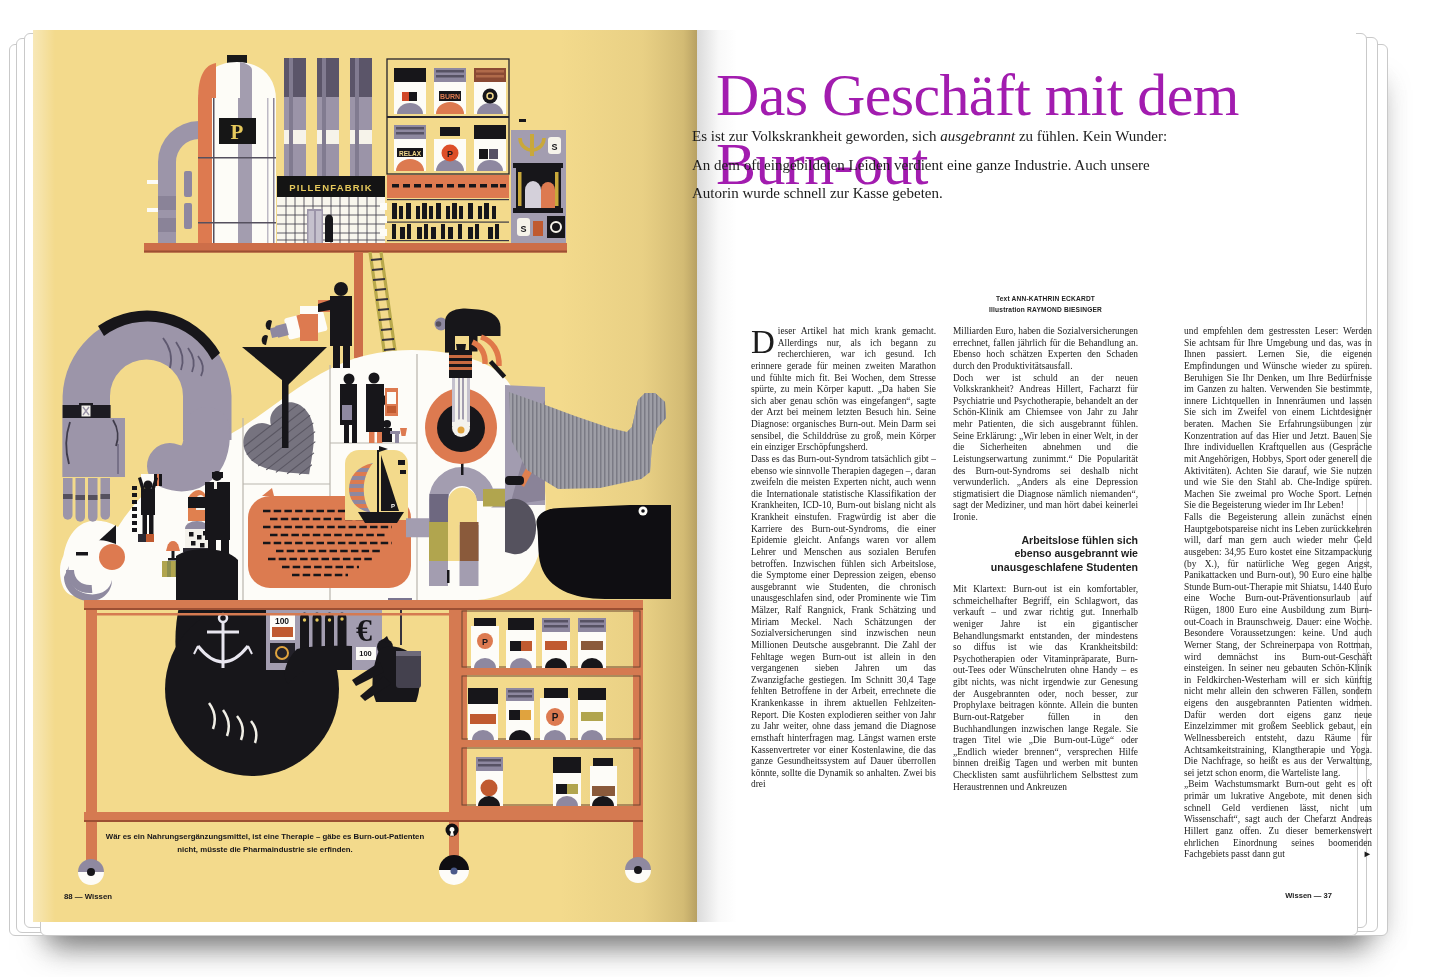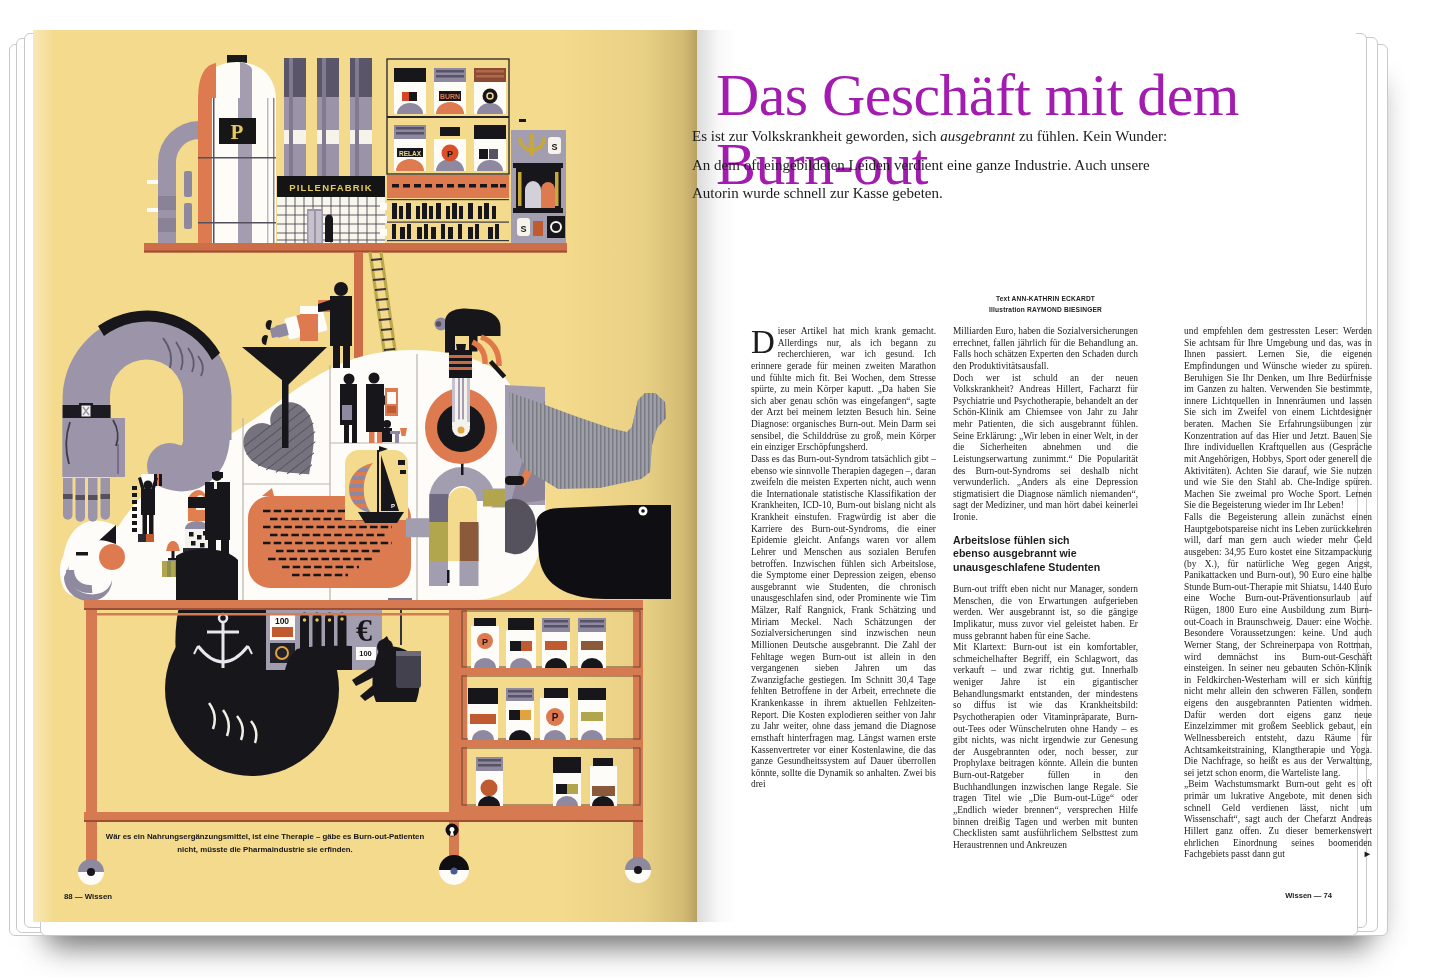--- a/index.html
+++ b/index.html
@@ -9,21 +9,21 @@
 #spread{left:33px;top:30px;width:1323px;height:892px;background:#fff;border-radius:3px}
 #rightpage{left:697px;top:30px;width:659px;height:892px;background:#fff}
 #gutterR{left:697px;top:30px;width:40px;height:892px;background:linear-gradient(90deg,rgba(90,90,90,.22),rgba(150,150,150,.06) 55%,rgba(255,255,255,0))}
 #title{left:716px;top:61px;width:659px;text-align:left;font-family:"Liberation Serif",serif;font-size:60px;color:#a21caf;letter-spacing:-.6px}
 #sub{left:692px;top:122px;width:630px;text-align:left;font-family:"Liberation Serif",serif;font-size:15px;line-height:28.5px;color:#1c1c1c}
 #byline{left:716px;top:293px;width:659px;text-align:center;font-size:6.6px;font-weight:bold;color:#222;line-height:11px;letter-spacing:.2px}
 .col{position:absolute;top:326px;height:534px;overflow:hidden;text-align:justify;font-family:"Liberation Serif",serif;font-size:9.4px;line-height:11.62px;color:#1d1d1d}
 .col p{margin:0;text-indent:8px}
 .col p.np{text-indent:0}
 #dropcap{float:left;font-size:33px;line-height:30px;padding:1px 3px 0 0;font-family:"Liberation Serif",serif}
-#subhead{font-family:"Liberation Sans",sans-serif;font-weight:bold;font-size:10.6px;line-height:13.8px;text-align:left;margin:10px 0 9px}
+#subhead{font-family:"Liberation Sans",sans-serif;font-weight:bold;font-size:10.6px;line-height:13.8px;text-align:right;margin:10px 0 9px}
 #pgnumR{left:1232px;top:891px;width:100px;text-align:right;font-size:7.6px;font-weight:bold;color:#222}
 </style></head>
 <body>
 <div id="stage">
   <div class="abs" id="shadow"></div>
 
   <div class="abs sheet" style="left:700px;top:44px;width:686px;height:890px"></div>
   <div class="abs sheet" style="left:700px;top:37px;width:676px;height:893px"></div>
   <div class="abs sheet" style="left:698px;top:33px;width:667px;height:893px"></div>
 
@@ -649,25 +649,24 @@
   </svg>
 
   <div class="abs" id="title">Das Geschäft mit dem Burn-out</div>
   <div class="abs" id="sub">Es ist zur Volkskrankheit geworden, sich <i>ausgebrannt</i> zu fühlen. Kein Wunder:<br>An dem oft eingebildeten Leiden verdient eine ganze Industrie. Auch unsere<br>Autorin wurde schnell zur Kasse gebeten.</div>
   <div class="abs" id="byline">Text ANN-KATHRIN ECKARDT<br>Illustration RAYMOND BIESINGER</div>
   <div class="col" id="c1" style="left:751px;width:185px">
     <p class="np"><span id="dropcap">D</span>ieser Artikel hat mich krank gemacht. Allerdings nur, als ich begann zu recherchieren, war ich gesund. Ich erinnere gerade für meinen zweiten Marathon und fühlte mich fit. Bei Wochen, dem Stresse spürte, zu mein Körper kaputt. „Da haben Sie sich aber genau schön was eingefangen“, sagte der Arzt bei meinem letzten Besuch hin. Seine Diagnose: organisches Burn-out. Mein Darm sei sensibel, die Schilddrüse zu groß, mein Körper ein einziger Erschöpfungsherd.</p>
     <p class="np">Dass es das Burn-out-Syndrom tatsächlich gibt – ebenso wie sinnvolle Therapien dagegen –, daran zweifeln die meisten Experten nicht, auch wenn die Internationale statistische Klassifikation der Krankheiten, ICD-10, Burn-out bislang nicht als Krankheit einstufen. Fragwürdig ist aber die Karriere des Burn-out-Syndroms, die einer Epidemie gleicht. Anfangs waren vor allem Lehrer und Menschen aus sozialen Berufen betroffen. Inzwischen fühlen sich Arbeitslose, die Symptome einer Depression zeigen, ebenso ausgebrannt wie Studenten, die chronisch unausgeschlafen sind, oder Prominente wie Tim Mälzer, Ralf Rangnick, Frank Schätzing und Miriam Meckel. Nach Schätzungen der Sozialversicherungen sind inzwischen neun Millionen Deutsche ausgebrannt. Die Zahl der Fehltage wegen Burn-out ist allein in den vergangenen sieben Jahren um das Zwanzigfache gestiegen. Im Schnitt 30,4 Tage fehlten Betroffene in der Arbeit, errechnete die Krankenkasse in ihrem aktuellen Fehlzeiten-Report. Die Kosten explodieren seither von Jahr zu Jahr weiter, ohne dass jemand die Diagnose ernsthaft hinterfragen mag. Längst warnen erste Kassenvertreter vor einer Kostenlawine, die das ganze Gesundheitssystem auf Dauer überrollen könnte, sollte die Dynamik so anhalten. Zwei bis drei</p>
   </div>
   <div class="col" id="c2" style="left:953px;width:185px">
-    <p class="np">Milliarden Euro, haben die Sozialversicherungen errechnet, fallen jährlich für die Behandlung an. Falls hoch schätzen Experten den Schaden durch den Produktivitätsausfall.</p>
+    <p class="np">Milliarden Euro, haben die Sozialversicherungen errechnet, fallen jährlich für die Behandlung an. Ebenso hoch schätzen Experten den Schaden durch den Produktivitätsausfall.</p>
     <p class="np">Doch wer ist schuld an der neuen Volkskrankheit? Andreas Hillert, Facharzt für Psychiatrie und Psychotherapie, behandelt an der Schön-Klinik am Chiemsee von Jahr zu Jahr mehr Patienten, die sich ausgebrannt fühlen. Seine Erklärung: „Wir leben in einer Welt, in der die Sicherheiten abnehmen und die Leistungserwartung zunimmt.“ Die Popularität des Burn-out-Syndroms sei deshalb nicht verwunderlich. „Anders als eine Depression stigmatisiert die Diagnose nämlich niemanden“, sagt der Mediziner, und man hört dabei keinerlei Ironie.</p>
     <div id="subhead">Arbeitslose fühlen sich<br>ebenso ausgebrannt wie<br>unausgeschlafene Studenten</div>
-    <p class="np">Burn-out trifft eben nicht nur Manager, sondern Menschen, die von Erwartungen aufgerieben werden. Wer ausgebrannt ist, so die gängige Implikatur, muss zuvor viel geleistet haben. Er muss gebrannt haben für eine Sache.</p>
     <p class="np">Mit Klartext: Burn-out ist ein komfortabler, schmeichelhafter Begriff, ein Schlagwort, das verkauft – und zwar richtig gut. Innerhalb weniger Jahre ist ein gigantischer Behandlungsmarkt entstanden, der mindestens so diffus ist wie das Krankheitsbild: Psychotherapien oder Vitaminpräparate, Burn-out-Tees oder Wünschelruten ohne Handy – es gibt nichts, was nicht irgendwie zur Genesung der Ausgebrannten oder, noch besser, zur Prophylaxe beitragen könnte. Allein die bunten Burn-out-Ratgeber füllen in den Buchhandlungen inzwischen lange Regale. Sie tragen Titel wie „Die Burn-out-Lüge“ oder „Endlich wieder brennen“, versprechen Hilfe binnen dreißig Tagen und werben mit bunten Checklisten samt ausführlichem Selbsttest zum Heraustrennen und Ankreuzen</p>
   </div>
   <div class="col" id="c3" style="left:1184px;width:188px">
     <p class="np">und empfehlen dem gestressten Leser: Werden Sie achtsam für Ihre Umgebung und das, was in Ihnen passiert. Lernen Sie, die eigenen Empfindungen und Wünsche wieder zu spüren. Beruhigen Sie Ihr Denken, um Ihre Bedürfnisse im Ganzen zu halten. Verwenden Sie bestimmte, innere Lichtquellen in Innenräumen und lassen Sie sich im Zweifel von einem Lichtdesigner beraten. Machen Sie Erfahrungsübungen zur Konzentration auf das Hier und Jetzt. Bauen Sie Ihre individuellen Kraftquellen aus (Gespräche mit Angehörigen, Hobbys, Sport oder generell die Aktivitäten). Achten Sie darauf, wie Sie nutzen und wie Sie den Stahl ab. Che-Indige spüren. Machen Sie zweimal pro Woche Sport. Lernen Sie die Begeisterung wieder im Ihr Leben!</p>
     <p class="np">Falls die Begeisterung allein zunächst einen Hauptgebotspareise nicht ins Leben zurückkehren will, darf man gern auch wieder mehr Geld ausgeben: 34,95 Euro kostet eine Sitzampackung (by X.), für natürliche Weg gegen Angst, Panikattacken und Burn-out), 90 Euro eine halbe Stunde Burn-out-Therapie mit Shiatsu, 1440 Euro eine Woche Burn-out-Präventionsurlaub auf Rügen, 1800 Euro eine Ausbildung zum Burn-out-Coach in Braunschweig. Dauer: eine Woche. Besondere Voraussetzungen: keine. Und auch Werner Stang, der Schreinerpapa von Rottman, wird demnächst ins Burn-out-Geschäft einsteigen. In seiner neu gebauten Schön-Klinik in Feldkirchen-Westerham will er sich künftig nicht mehr allein den schweren Fällen, sondern eigens den ausgebrannten Patienten widmen. Dafür werden dort eigens ganz neue Einzelzimmer mit großem Seeblick gebaut, ein Wellnessbereich entsteht, dazu Räume für Achtsamkeitstraining, Klangtherapie und Yoga. Die Nachfrage, so heißt es aus der Verwaltung, sei jetzt schon enorm, die Warteliste lang.</p>
     <p class="np">„Beim Wachstumsmarkt Burn-out geht es oft primär um lukrative Angebote, mit denen sich schnell Geld verdienen lässt, nicht um Wissenschaft“, sagt auch der Chefarzt Andreas Hillert ganz offen. Zu dieser bemerkenswert ehrlichen Einordnung seines boomenden Fachgebiets passt dann gut <span style="float:right">►</span></p>
   </div>
-  <div class="abs" id="pgnumR">Wissen — 74</div>
+  <div class="abs" id="pgnumR">Wissen — 37</div>
 </div>
 
 </body></html>

